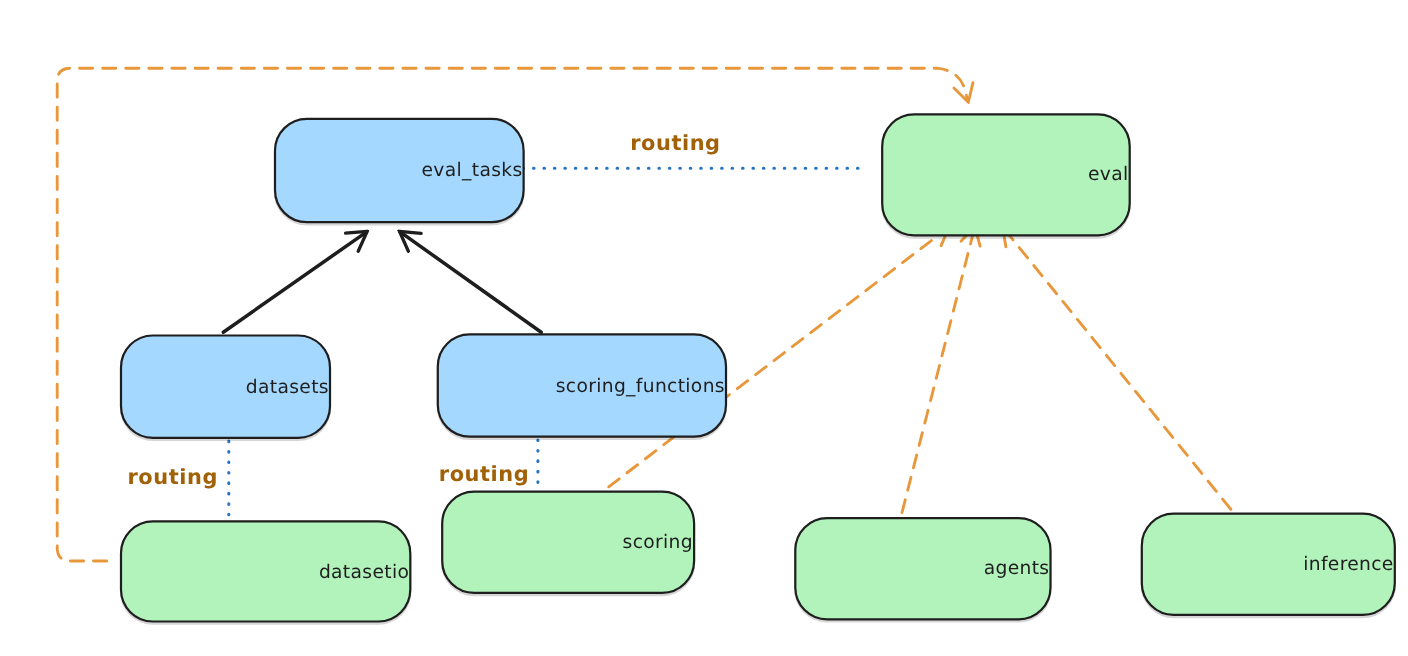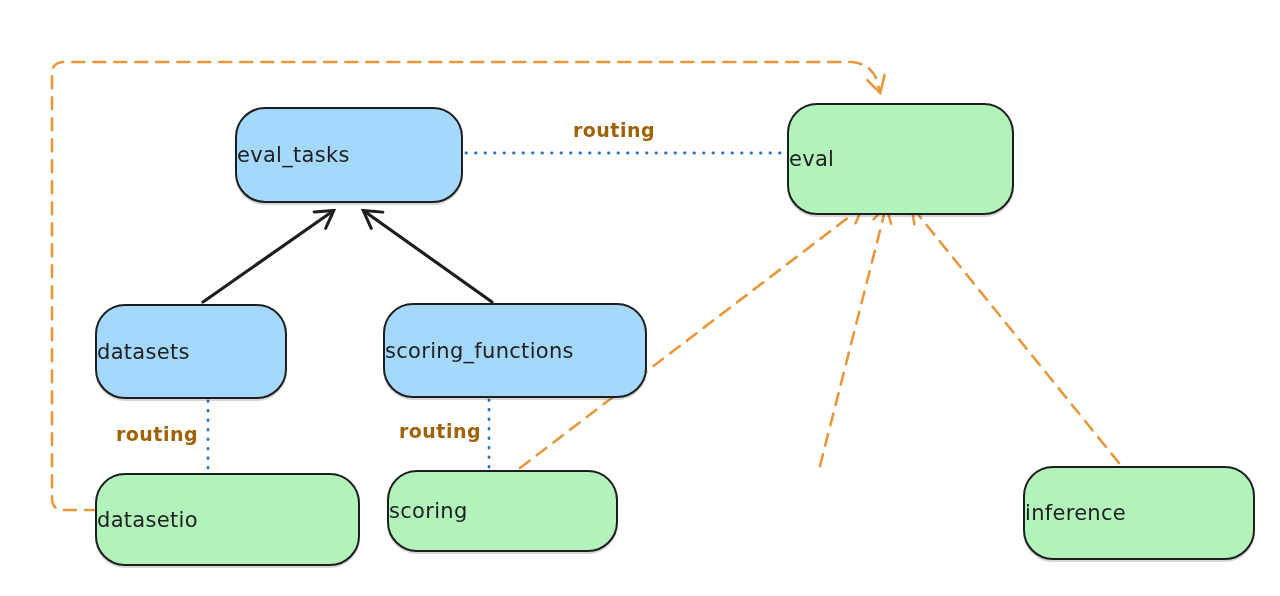--- a/index.html
+++ b/index.html
@@ -4,32 +4,33 @@
 <style>
   html,body{margin:0;padding:0;background:#ffffff;}
   .canvas{
     position:relative;width:1280px;height:596px;background:#ffffff;overflow:hidden;
     font-family:"DejaVu Sans","Liberation Sans",sans-serif;color:#1e1e1e;
   }
   .edges{position:absolute;left:0;top:0;width:1280px;height:596px;}
   .node{
     position:absolute;box-sizing:border-box;
     border:2.5px solid #1e1e1e;border-radius:30px;
-    display:flex;align-items:center;justify-content:flex-start;
-    font-size:21px;letter-spacing:.3px;
+    display:flex;align-items:center;justify-content:flex-end;
+    font-size:17px;letter-spacing:.3px;
     box-shadow:0 2px 0 rgba(30,30,30,.18);
+    margin-left:14px;
   }
   .node.blue{background:#a5d8ff;}
   .node.green{background:#b2f2bb;}
   .pos-eval_tasks{left:235px;top:107px;width:228px;height:96px;}
   .pos-eval{left:787px;top:103px;width:227px;height:112px;}
   .pos-datasets{left:95px;top:304px;width:192px;height:95px;}
   .pos-scoring_functions{left:383px;top:303px;width:264px;height:95px;}
   .pos-datasetio{left:95px;top:473px;width:265px;height:93px;}
-  .pos-scoring{left:387px;top:470px;width:231px;height:82px;}
+  .pos-scoring{left:387px;top:446px;width:231px;height:94px;}
   .pos-agents{left:708px;top:470px;width:234px;height:94px;}
   .pos-inference{left:1023px;top:466px;width:232px;height:94px;}
   .edge-label{
     position:absolute;color:#a16207;font-weight:600;font-size:19px;
     letter-spacing:.5px;white-space:nowrap;transform:translate(-50%,-50%);
   }
   .lbl-routing-top{left:614px;top:130px;}
   .lbl-routing-left{left:157px;top:434px;}
   .lbl-routing-mid{left:440px;top:431px;}
 </style>
@@ -73,20 +74,23 @@
   </div>
   <div class="node blue pos-scoring_functions">
     <span>scoring_functions</span>
   </div>
   <div class="node green pos-datasetio">
     <span>datasetio</span>
   </div>
   <div class="node green pos-scoring">
     <span>scoring</span>
   </div>
+  <div class="node green pos-agents">
+    <span>agents</span>
+  </div>
   <div class="node green pos-inference">
     <span>inference</span>
   </div>
 
   <div class="edge-label lbl-routing-top">routing</div>
   <div class="edge-label lbl-routing-left">routing</div>
   <div class="edge-label lbl-routing-mid">routing</div>
 
 </div>
 

